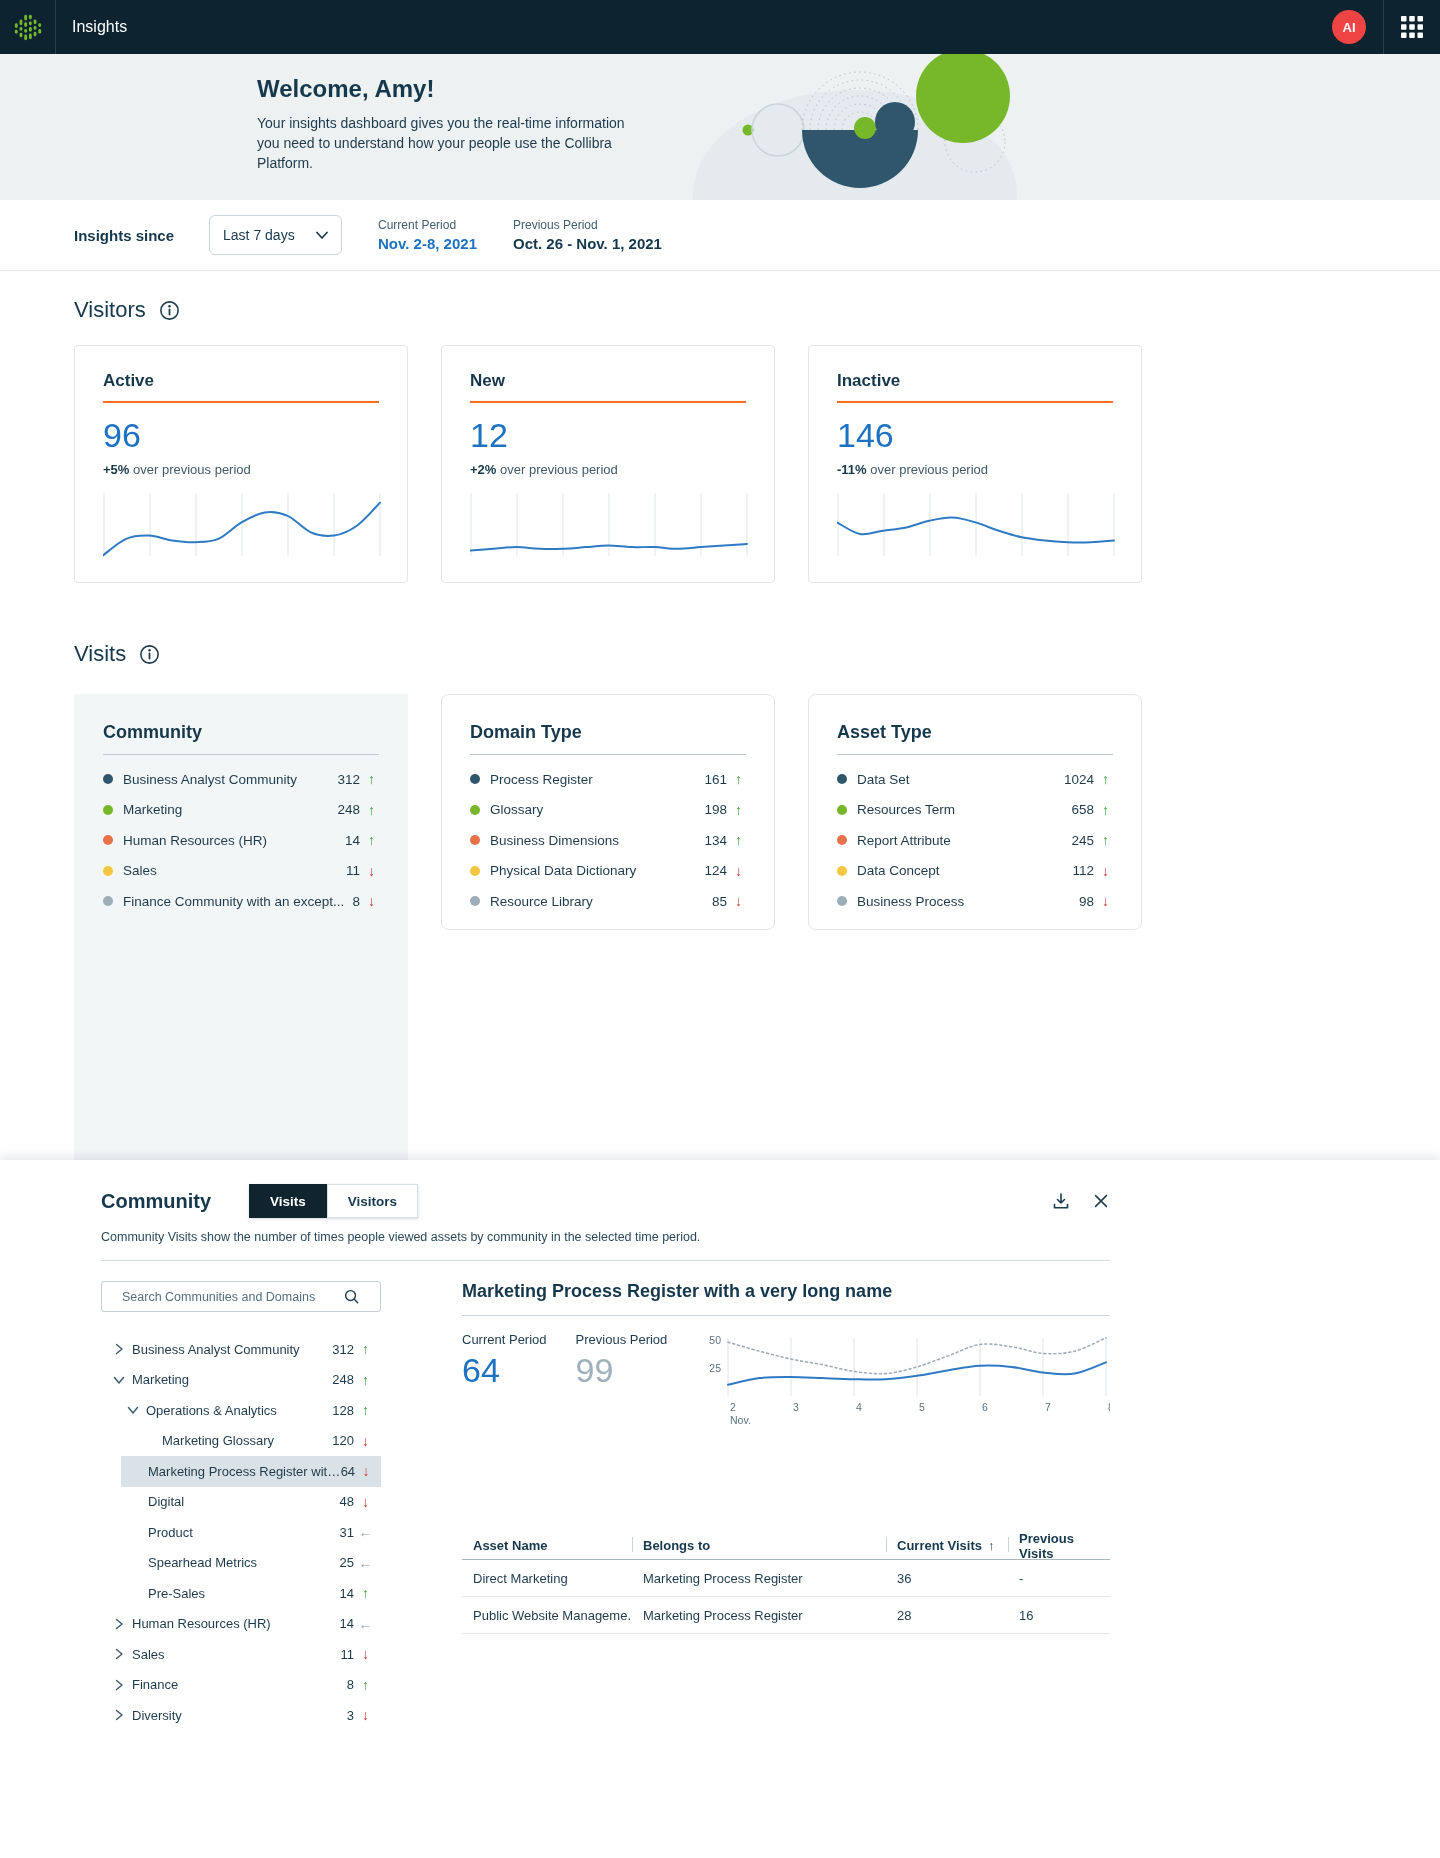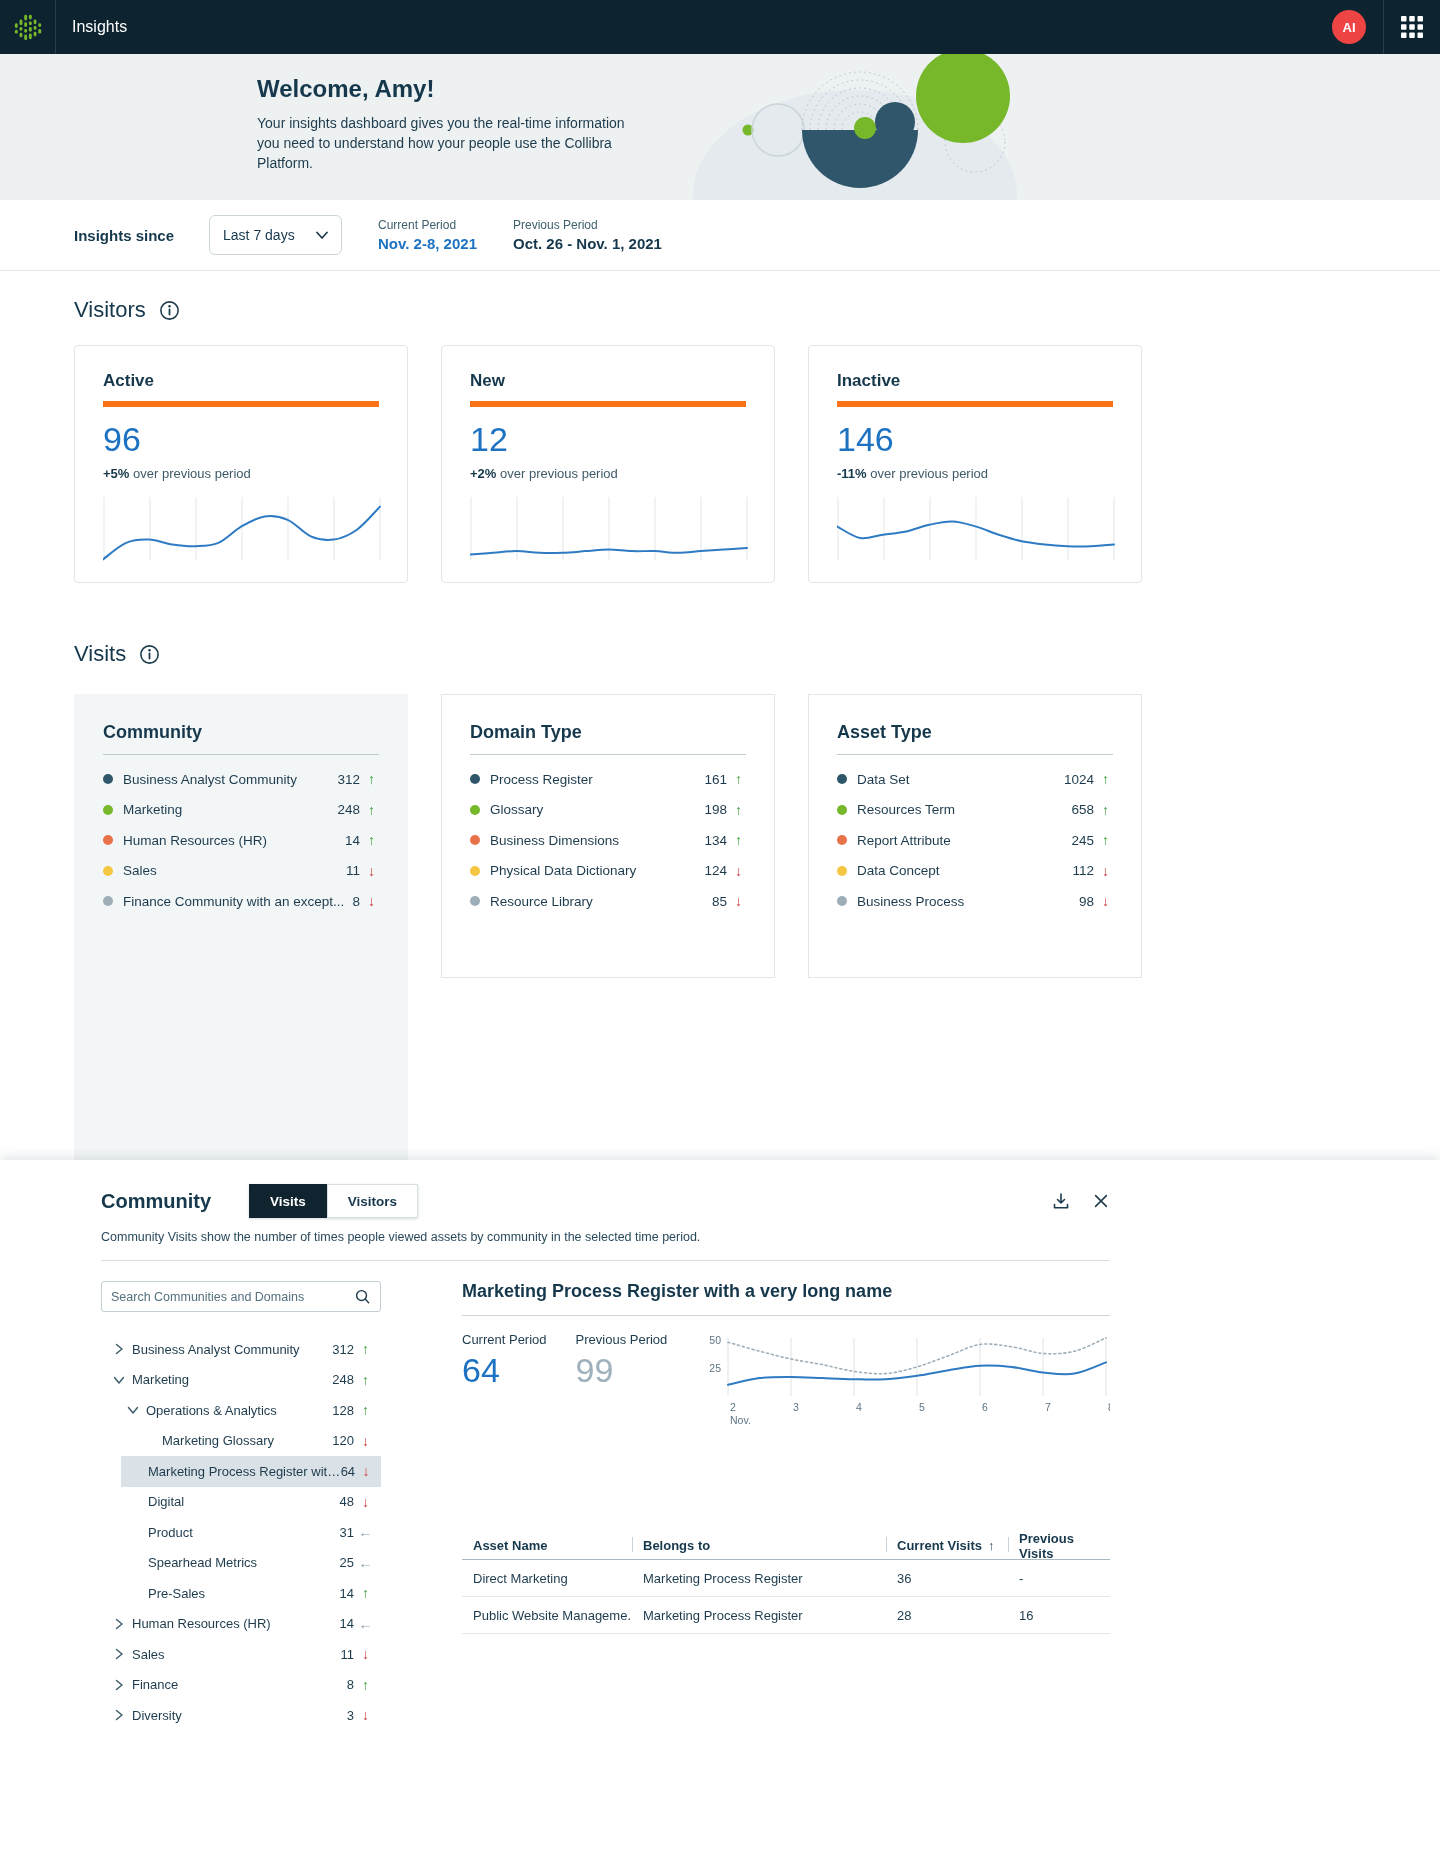--- a/index.html
+++ b/index.html
@@ -32,27 +32,27 @@
                   font-size:14px; color:#16384C; background:#fff; cursor:pointer; }
   .period-block { margin-left:36px; }
   .period-block .pl { font-size:12px; color:#41606F; margin-bottom:3px; }
   .period-block .pv { font-size:15px; font-weight:bold; color:#16384C; }
   .period-block .pv.blue { color:#1D72C2; }
   
   .section-heading { display:flex; align-items:center; gap:13px; margin:24px 0 0 74px; font-size:22px;
                      font-weight:400; color:#16384C; height:30px; }
   .cards-row { display:flex; gap:33px; margin:20px 74px 0 74px; align-items:flex-start; }
   .card { width:334px; height:238px; background:#fff; border:1px solid #E0E6E9; border-radius:4px; padding:25px 28px; }
-  .card-title { font-size:17px; font-weight:600; color:#16384C; padding-bottom:10px; border-bottom:6px solid #f97316; }
+  .card-title { font-size:17px; font-weight:600; color:#16384C; padding-bottom:10px; border-bottom:2px solid #f97316; }
   .card-value { font-size:34px; font-weight:500; color:#1D72C2; margin-top:13px; }
   .card-delta { font-size:13px; color:#3F5A68; margin-top:7px; }
   .card-delta b { color:#16384C; }
   .sparkline { margin-top:13px; display:block; }
   .visits-row { margin-top:25px; }
-  .vcard { width:334px; background:#fff; border:1px solid #E0E6E9; border-radius:0; padding:27px 28px; height:284px; }
+  .vcard { width:334px; background:#fff; border:1px solid #E0E6E9; border-radius:8px; padding:27px 28px; height:236px; }
   .vcard.gray { background:#F3F6F7; border-color:transparent; height:466px; border-radius:0; }
   .vcard-title { font-size:18px; font-weight:600; color:#16384C; padding-bottom:11px; border-bottom:1px solid #BFCBD1; }
   .vlist { margin-top:9px; }
   .vrow { display:flex; align-items:center; height:30.5px; font-size:13.5px; color:#1D3B4D; }
   .dot { width:10px; height:10px; border-radius:50%; margin-right:10px; flex:none; }
   .vlabel { flex:1; white-space:nowrap; overflow:hidden; }
   .vval { margin-left:auto; }
   .trend { width:15px; text-align:center; margin-left:4px; font-size:14px; font-weight:600; }
   
   .panel { height:698px; background:#fff; box-shadow:0 -4px 10px rgba(16,42,54,.10); position:relative;
@@ -63,21 +63,21 @@
   .tab { height:34px; padding:0 20px; display:flex; align-items:center; font-size:13.5px; font-weight:600;
          background:#fff; color:#16384C; border:1px solid #D8DFE3; cursor:pointer; }
   .tab.active { background:#10242F; color:#fff; border-color:#10242F; }
   .panel-icons { margin-left:auto; display:flex; align-items:center; gap:21px; }
   .icon-btn { cursor:pointer; display:flex; }
   .panel-desc { font-size:12.5px; color:#2A4A5C; margin-top:12px; }
   .panel-divider { border-top:1px solid #D8E0E4; margin-top:16px; }
   .panel-body { display:flex; margin-top:20px; }
   .left-col { width:280px; flex:none; }
   .search-box { width:280px; height:31px; border:1px solid #C3CED5; border-radius:3px; display:flex;
-                align-items:center; padding:0 9px; background:#fff; }
+                align-items:center; padding:0 20px; background:#fff; }
   .search-box input { border:none; outline:none; flex:1; font-size:12.5px; color:#16384C;
                       font-family:"Liberation Sans", sans-serif; background:transparent; }
   .search-box input::placeholder { color:#54707E; }
   .tree { margin-top:22px; }
   .tree-row { display:flex; align-items:center; height:30.5px; font-size:13px; color:#1D3B4D;
               padding-right:8px; width:280px; cursor:pointer; }
   .tree-row.sel { background:#DBE2E7; width:260px; margin-left:20px; }
   .tree-chevron { display:flex; margin-right:7px; flex:none; }
   .tree-label { white-space:nowrap; overflow:hidden; text-overflow:ellipsis; }
   .tree-val { margin-left:auto; }

